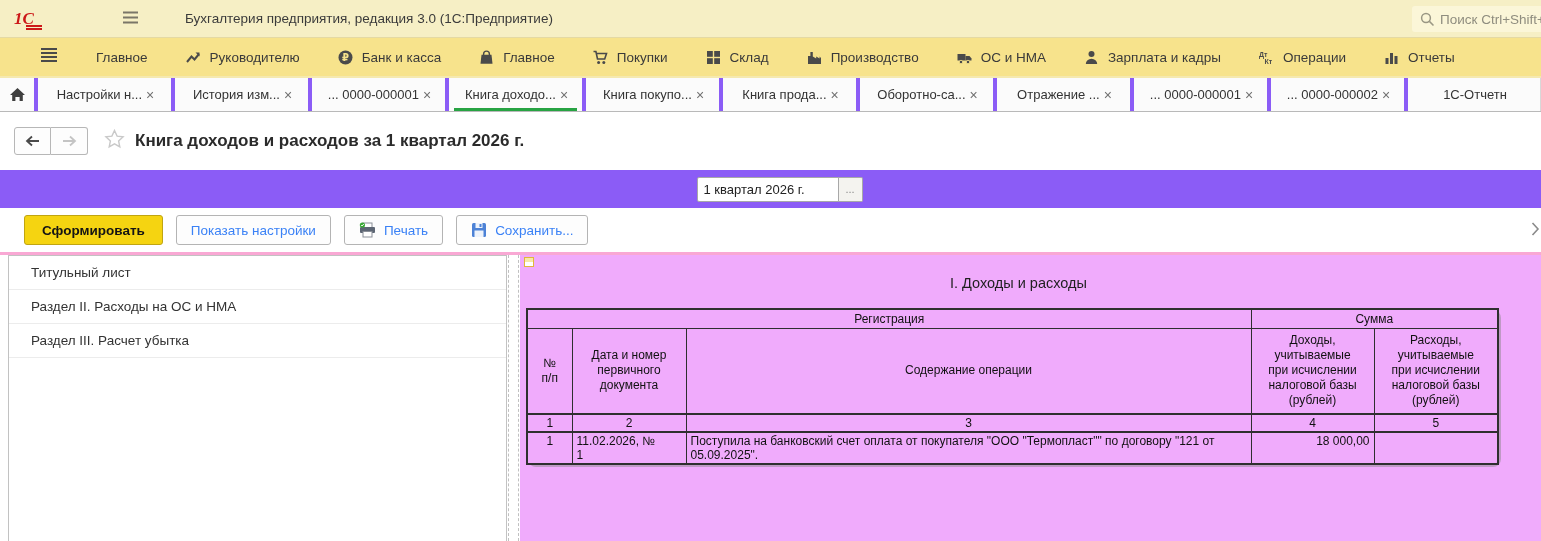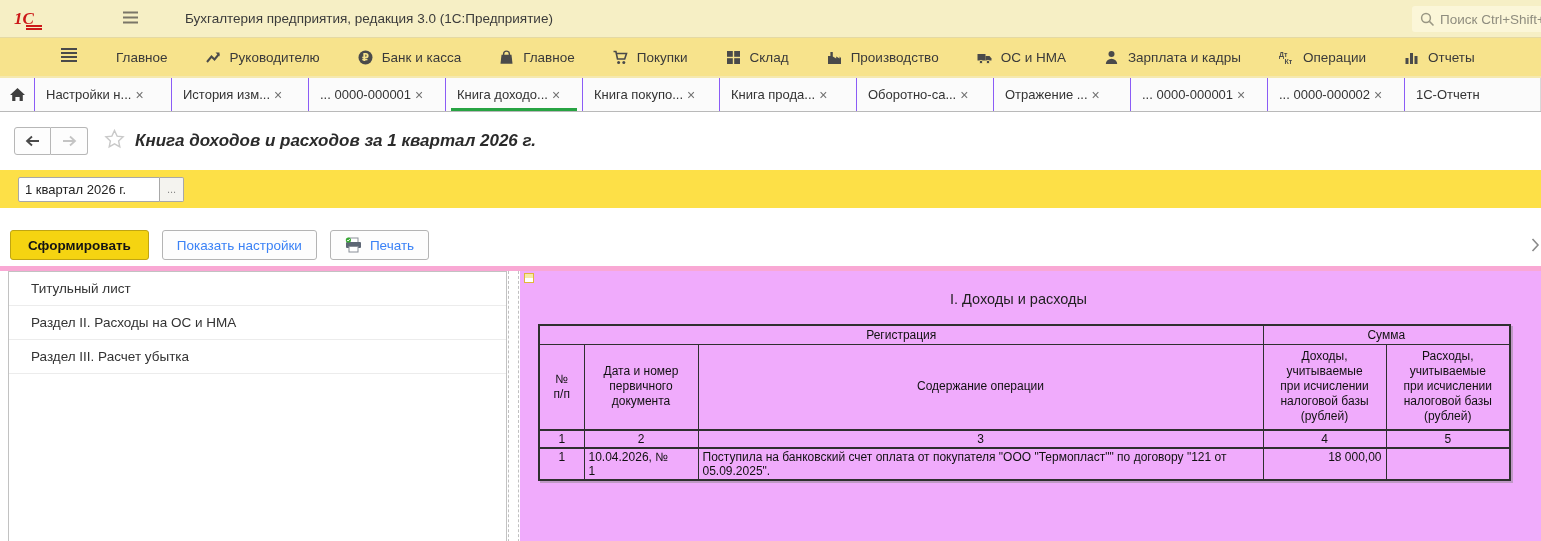--- a/index.html
+++ b/index.html
@@ -8,66 +8,66 @@
 
   
   .titlebar { height:38px; background:#f6efc5; border-bottom:1px solid #e4d9a4; display:flex; align-items:center; padding-left:14px; position:relative; }
   .logo { display:flex; align-items:flex-end; margin-right:78px;text-decoration:underline; }
   .titlebar-burger { margin-right:46px; }
   .win-title { font-size:13.5px; color:#3b3b3b; }
   .search-box { position:absolute; left:1412px; top:6px; width:190px; height:26px; background:#fbf6d8; border-radius:3px; display:flex; align-items:center; gap:5px; padding:0 8px; white-space:nowrap; }
   .search-text { font-size:13.5px; color:#8f8d7f; }
 
   
-  .menubar { height:38px; background:#f7e38c; display:flex; align-items:center; padding-left:60px; gap:38px; overflow:hidden; white-space:nowrap; }
+  .menubar { height:38px; background:#f7e38c; display:flex; align-items:center; padding-left:40px; gap:38px; overflow:hidden; white-space:nowrap; }
   .menu-item { display:flex; align-items:center; gap:9px; font-size:13.5px; color:#3a3a3a; cursor:default; flex:0 0 auto; }
   .micon { width:15px; height:15px; flex:0 0 auto; }
 
   
   .tabbar { height:36px; background:#fbfbfb; border-top:2px solid #f5e9b0; border-bottom:1px solid #b9b9b9; display:flex; align-items:stretch; overflow:hidden; }
   .home-tab { width:36px; display:flex; align-items:center; justify-content:center; }
-  .tab { width:137px; flex:0 0 auto; display:flex; align-items:center; justify-content:flex-start; padding:0 9px 0 11px; border-left:1px solid #8b5cf6; font-size:13px; color:#333; position:relative; }
+  .tab { width:137px; flex:0 0 auto; display:flex; align-items:center; justify-content:center; padding:0 9px 0 11px; border-left:4px solid #8b5cf6; font-size:13px; color:#333; position:relative; }
   .tab:last-child { border-right:1px solid #d8d8d8; }
   .tab-label { white-space:nowrap; overflow:hidden; }
   .tab-close { color:#707070; font-size:14px; line-height:1; padding-left:4px; }
   .tab.active .tab-underline { position:absolute; left:5px; right:5px; bottom:0; height:3px; background:#27a343; }
 
   
   .pageheader { height:58px; background:#fff; display:flex; align-items:center; padding-left:14px; }
   .nav-group { display:flex; }
   .nav-btn { width:37px; height:28px; background:#fdfdfd; border:1px solid #b7b7b7; display:flex; align-items:center; justify-content:center; }
   .nav-btn.back { border-radius:3px 0 0 3px; }
   .nav-btn.fwd  { border-radius:0 3px 3px 0; border-left:none; }
   .fav-star { margin:0 10px 0 16px; }
-  .page-title { font-size:17px; font-weight:bold; color:#2b2b2b;font-style:italic; }
-
-  
-  .periodbar { height:38px; background:#fde047; display:flex; align-items:center; padding-left:18px; }
+  .page-title { font-size:17px; font-weight:bold; color:#2b2b2b; }
+
+  
+  .periodbar { height:38px; background:#8b5cf6; display:flex; align-items:center; padding-left:18px;justify-content:center; }
   .period-field { display:flex; }
   .period-input { width:142px; height:25px; border:1px solid #a8a8a8; background:#fff; font-size:13px; color:#222; padding:0 6px; font-family:inherit; border-radius:2px 0 0 2px; }
   .period-more { width:24px; height:25px; border:1px solid #a8a8a8; border-left:none; background:#f4f3ef; color:#8a8a8a; font-size:11px; border-radius:0 2px 2px 0; display:flex; align-items:center; justify-content:center; }
 
   
-  .toolbar { height:47px; background:#fff; border-bottom:5px solid #f9a8d4; display:flex; align-items:center; gap:13px; padding-left:10px; position:relative;margin-top:16px; }
+  .toolbar { height:47px; background:#fff; border-bottom:3px solid #f9a8d4; display:flex; align-items:center; gap:13px; padding-left:24px; position:relative; }
   .btn { height:30px; border-radius:3px; font-size:13.5px; display:flex; align-items:center; gap:8px; padding:0 14px; background:#fdfdfd; border:1px solid #b4b4b4; color:#3b82f6; cursor:default; }
   .btn-primary { background:#f5d411; border:1px solid #c0a512; font-weight:bold; color:#141414; padding:0 17px; }
   .toolbar-more { position:absolute; right:1px; top:13px; }
 
   
   .content { display:flex; height:286px; align-items:stretch; }
   .leftpanel { margin-left:8px; width:499px; border:1px solid #c2c2c2; border-bottom:none; background:#fff; }
   .sec-item { height:34px; display:flex; align-items:center; padding-left:22px; font-size:13.5px; color:#333; border-bottom:1px solid #ececec; }
   .sec-item.selected { background:#fbe8a6; border:1px solid #e5c45c; }
   .splitter { width:11px; border-left:1px dashed #c0c0c0; border-right:1px dashed #c0c0c0; margin:0 1px; }
 
   .report { flex:1; background:#f0abfc; position:relative; overflow:hidden; }
   .corner-marker { position:absolute; left:4px; top:2px; width:10px; height:10px; border:1px solid #e0b83a; background:linear-gradient(#f7e9a8 50%, #ffffff 50%); }
   .report-title { width:971px; margin:20px 0 0 13px; text-align:center; font-size:14.5px; color:#1f1f1f; }
 
-  .rtable { margin:17px 0 0 18px; border-collapse:collapse; table-layout:fixed; width:971px; font-size:12px; color:#111; box-shadow:2px 2px 0 rgba(130,130,130,.45); }
+  .rtable { margin:17px 0 0 6px; border-collapse:collapse; table-layout:fixed; width:971px; font-size:12px; color:#111; box-shadow:2px 2px 0 rgba(130,130,130,.45);border-radius:8px; }
   .rtable td { border:1px solid #2f2f2f; padding:1px 4px; vertical-align:top; }
   .rtable { border:2px solid #2f2f2f; }
   .grp td { text-align:center; height:19px; vertical-align:middle; }
   .colh td { text-align:center; vertical-align:middle; height:86px; line-height:1.25; white-space:pre-line; }
   .nums td { text-align:center; height:17px; border-top-width:2px; border-bottom-width:2px; }
   .c-center { text-align:center; }
   .c-right { text-align:right; }
   .pre { white-space:pre-line; }
   .total-row td { height:19px; }
 </style>
@@ -267,20 +267,29 @@
   <button class="btn">Показать настройки</button>
   <button class="btn">
     <svg width="17" height="16" viewBox="0 0 17 16">
       <rect x="4" y="1" width="9" height="4.5" fill="#fff" stroke="#8a8f98" stroke-width="1"></rect>
       <rect x="1" y="5" width="15" height="6" rx="1" fill="#5d6674"></rect>
       <rect x="4" y="9.5" width="9" height="5.5" fill="#fff" stroke="#8a8f98" stroke-width="1"></rect>
       <circle cx="3.4" cy="3" r="2.6" fill="#39a935"></circle>
       <path d="M2.1 3 l1 1 1.7 -2" fill="none" stroke="#fff" stroke-width="0.9"></path>
     </svg>
     <span>Печать</span>
+  </button>
+  <button class="btn">
+    <svg width="16" height="16" viewBox="0 0 16 16">
+      <rect x="1" y="1" width="14" height="14" rx="1.5" fill="#4d82d6"></rect>
+      <rect x="4.5" y="1" width="7" height="5" fill="#eef3fb"></rect>
+      <rect x="8.5" y="2" width="2" height="3" fill="#4d82d6"></rect>
+      <rect x="3.5" y="8.5" width="9" height="6.5" fill="#eef3fb"></rect>
+    </svg>
+    <span>Сохранить...</span>
   </button>
   <span class="toolbar-more">
     <svg width="9" height="16" viewBox="0 0 9 16">
         <path d="M1.5 2 L7 8 l-5.5 6" fill="none" stroke="#8a8a8a" stroke-width="1.6"></path>
       </svg>
   </span>
 </div>
 
 <div class="content">
   <div class="leftpanel">
@@ -334,21 +343,21 @@
       </tr>
       <tr class="nums">
         <td>1</td>
         <td>2</td>
         <td>3</td>
         <td>4</td>
         <td>5</td>
       </tr>
       <tr>
         <td class="c-center">1</td>
-        <td class="pre">10.04.2026, №
+        <td class="pre">11.02.2026, №
 1</td>
         <td>Поступила на банковский счет оплата от покупателя "ООО "Термопласт"" по договору "121 от 05.09.2025".</td>
         <td class="c-right">18 000,00</td>
         <td></td>
       </tr>
     </tbody>
       </table>
   </div>
 </div>
 

